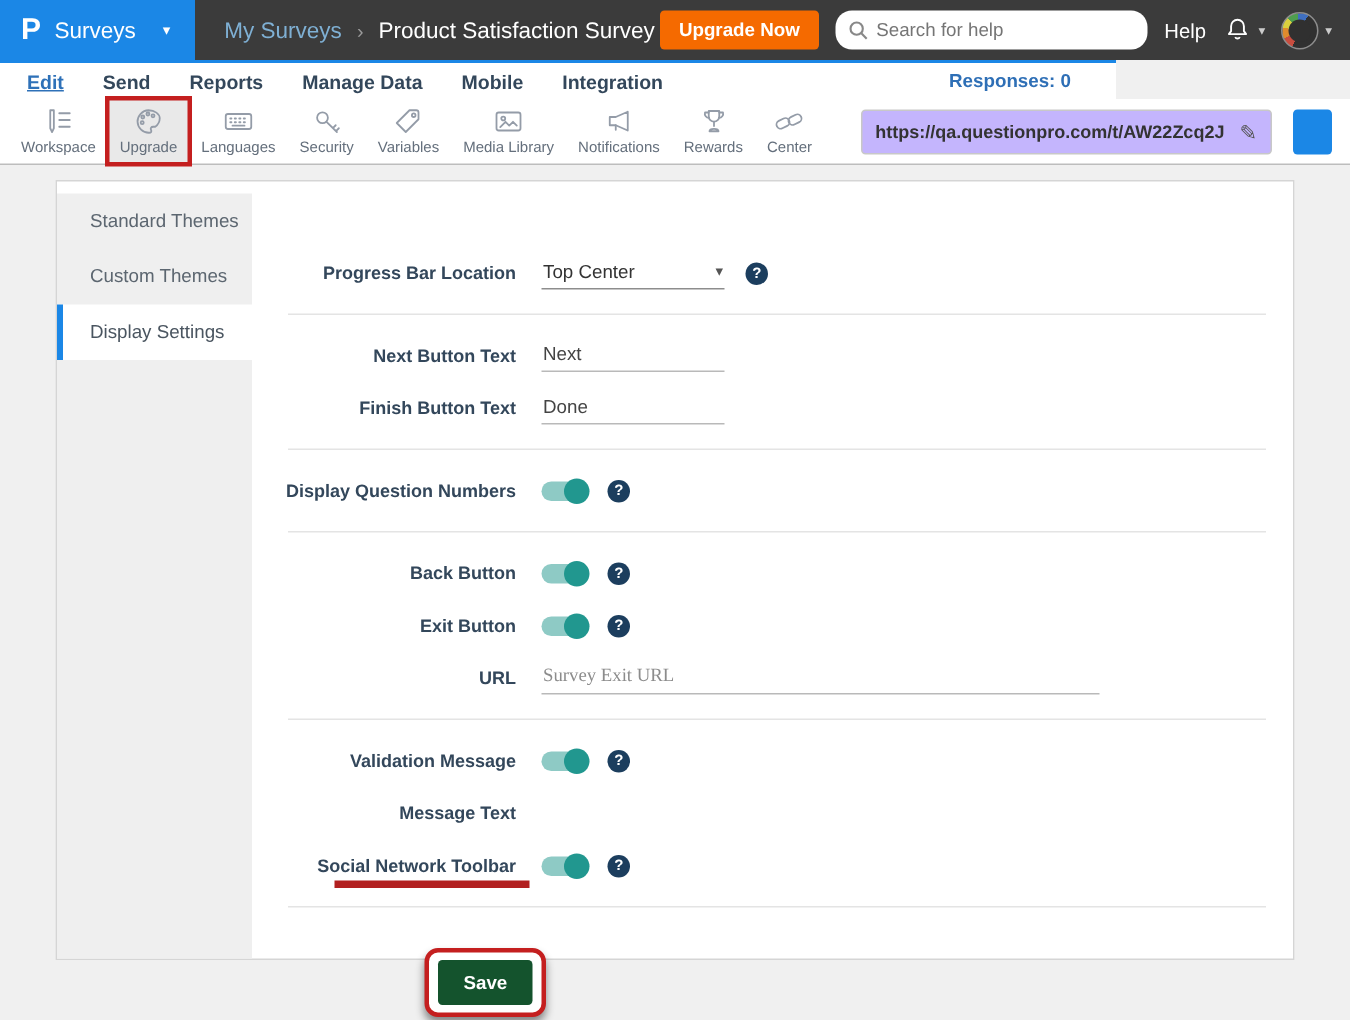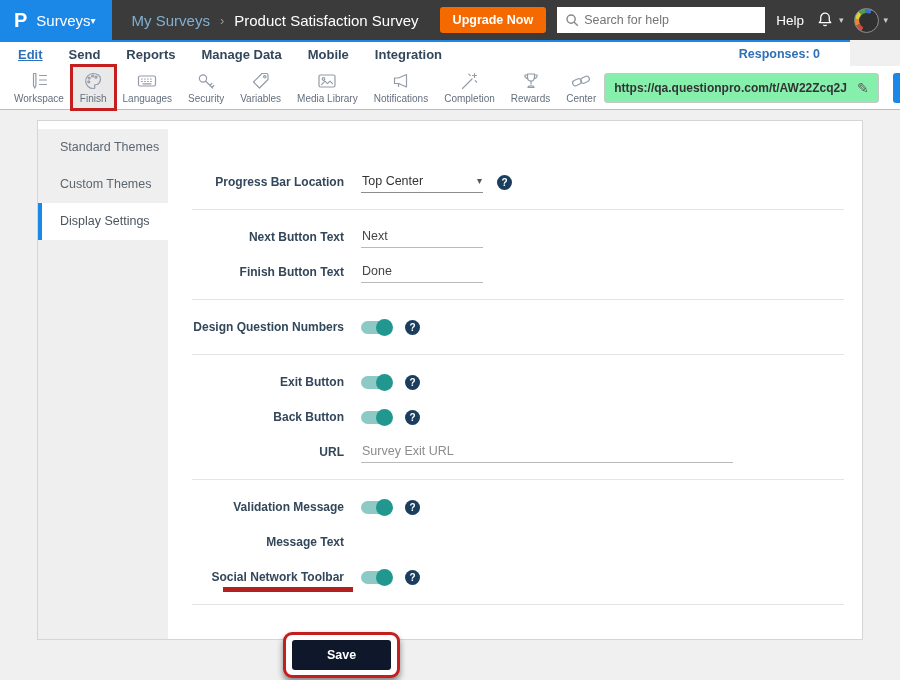--- a/index.html
+++ b/index.html
@@ -5,62 +5,62 @@
   * { margin:0; padding:0; box-sizing:border-box; }
   html,body { width:900px; height:680px; overflow:hidden;
     font-family:"Liberation Sans", sans-serif; background:#f0f0f0; }
 
   
   .topbar { position:absolute; left:0; top:0; width:900px; height:40px;
     background:#3b3b3b; display:flex; align-items:center; }
   .logo-box { height:100%; background:#1b87e6; display:flex; align-items:center;
     gap:9px; padding:0 16px 0 14px; }
   .logo-glyph { color:#fff; font-size:20px; font-weight:bold; line-height:1; }
-  .app-menu { color:#fff; font-size:15px; display:flex; align-items:center; gap:0; cursor:pointer; }
+  .app-menu { color:#fff; font-size:15px; display:flex; align-items:center; gap:18px; cursor:pointer; }
   .caret { font-size:10px; color:#fff; }
   .crumbs { display:flex; align-items:center; gap:10px; margin-left:20px; font-size:15px; }
   .crumb-parent { color:#7fb0d4; cursor:pointer; }
   .crumb-sep { color:#9a9a9a; font-size:13px; }
   .crumb-current { color:#ffffff; }
   .topbar-right { margin-left:auto; display:flex; align-items:center; gap:11px; padding-right:12px; }
   .upgrade-btn { background:#f56a00; color:#fff; border:none; border-radius:3px;
     font-size:12.5px; font-weight:bold; padding:6px 13px; cursor:pointer;
     font-family:"Liberation Sans", sans-serif; }
   .searchwrap { position:relative; }
   .searchwrap svg { position:absolute; left:7px; top:5px; }
-  .search-input { width:208px; height:26px; border:none; border-radius:0;
+  .search-input { width:208px; height:26px; border:none; border-radius:11px;
     padding:0 8px 0 27px; font-size:12.5px; color:#333; background:#fff;
     font-family:"Liberation Sans", sans-serif; }
   .help-link { color:#fff; font-size:13.5px; cursor:pointer; }
   .bell-group, .avatar-group { display:flex; align-items:center; gap:4px; cursor:pointer; }
   .caret-sm { font-size:9px; color:#ccc; }
   .avatar { width:25px; height:25px; border-radius:50%; border:1px solid #8d8d8d; position:relative;
     background:conic-gradient(from 205deg,#c94d3f 0 11%,#e08b2d 11% 21%,#d9cf3e 21% 31%,#4f9e4f 31% 41%,#3f6fc0 41% 51%,#303030 51% 100%); }
   .avatar::after { content:""; position:absolute; inset:4px; border-radius:50%; background:#303030; }
 
   
-  .nav { position:absolute; left:0; top:40px; width:850px; height:26px;
+  .nav { position:absolute; left:0; top:40px; width:744px; height:26px;
     background:#fff; border-top:2px solid #1b87e6; display:flex; align-items:center; }
   .nav-item { font-size:13px; font-weight:bold; color:#33475b; margin-left:26px;
     cursor:pointer; text-decoration:none; }
   .nav-item:first-child { margin-left:18px; }
   .nav-item.active { color:#2e71b8; text-decoration:underline; }
   .responses { margin-left:auto; margin-right:30px; font-size:12.5px; font-weight:bold; color:#2e6fb6; }
 
   
   .toolbar { position:absolute; left:0; top:66px; width:900px; height:44px;
     background:#fff; border-bottom:1px solid #bdbdbd; display:flex; align-items:center; }
   .tools { display:flex; align-items:stretch; height:100%; padding-left:6px; }
   .tool { display:flex; flex-direction:column; align-items:center; justify-content:center;
     padding:2px 8px 3px; cursor:pointer; }
   .tool svg { display:block; }
   .tool .tool-label { font-size:10px; color:#646f7c; margin-top:1px; white-space:nowrap; }
   .tool.selected { background:#e9e9e9; outline:3px solid #c41f1f; outline-offset:-1px; }
   .toolbar-right { margin-left:auto; display:flex; align-items:center; gap:14px; padding-right:12px; }
-  .url-box { display:flex; align-items:center; background:#86efac; border:1px solid #c8c8c8;
+  .url-box { display:flex; align-items:center; background:#c4b5fd; border:1px solid #c8c8c8;
     border-radius:3px; height:30px; padding:0 9px; gap:10px; }
   .url-text { font-size:12px; font-weight:bold; color:#333; white-space:nowrap; }
   .pencil { font-size:14px; color:#555; cursor:pointer; }
   .preview-btn { display:flex; align-items:center; gap:7px; background:#1b87e6; color:#fff;
     border:none; border-radius:3px; height:30px; padding:0 13px; font-size:13px; font-weight:bold;
     cursor:pointer; font-family:"Liberation Sans", sans-serif; }
 
   
   .card { position:absolute; left:37px; top:120px; width:826px; height:520px;
     background:#fff; border:1px solid #d5d5d5; display:flex; }
@@ -72,21 +72,21 @@
   .main { flex:1; padding-top:38px; }
   .row { display:flex; align-items:center; margin:11px 0; min-height:24px;padding-left:16px; }
   .lbl { width:160px; flex-shrink:0; text-align:right; margin-right:17px;
     font-size:12px; font-weight:bold; color:#33475b; position:relative; white-space:nowrap; }
   .ctrl { display:flex; align-items:center; }
   .divider { border-top:1px solid #e4e4e4; margin:15px 18px 15px 24px; }
 
   .uinput { border:none; border-bottom:1px solid #b9b9b9; font-size:12.5px; color:#444;
     padding:2px 1px 4px; background:transparent; font-family:"Liberation Sans", sans-serif; outline:none; }
   .uinput.short { width:122px; }
-  .uinput.long { width:372px; }
+  .uinput.long { width:372px;font-family:Liberation Serif, serif; }
   .uinput::placeholder { color:#8c8c8c; }
   .uselect { width:122px; display:flex; align-items:center; justify-content:space-between;
     border-bottom:1px solid #8d8d8d; padding:2px 1px 4px; cursor:pointer; }
   .uselect .sel-value { font-size:12.5px; color:#333; }
   .uselect .sel-caret { font-size:10px; color:#555; }
 
   .toggle { position:relative; width:30px; height:13px; border-radius:7px;
     background:#8ecac5; display:inline-block; cursor:pointer; }
   .toggle::after { content:""; position:absolute; right:-2px; top:-2px; width:17px; height:17px;
     border-radius:50%; background:#21978f; }
@@ -94,22 +94,22 @@
     display:inline-flex; align-items:center; justify-content:center; margin-left:14px;
     font-size:10px; font-weight:bold; cursor:pointer; flex-shrink:0; }
   .help::after { content:"?"; }
 
   
   .red-underline { position:absolute; right:-9px; bottom:-8px; width:130px; height:5px;
     background:#b22020; }
   .save-annotation { display:inline-block; border:3px solid #c41f1f; border-radius:9px;
     padding:5px 6px; margin:12px 0 0 115px; box-shadow:0 4px 6px rgba(0,0,0,.45);
     background:#fff; }
-  .save-btn { background:#0f172a; color:#fff; border:none; border-radius:3px;
-    font-size:12.5px; font-weight:bold; padding:8px 35px; cursor:pointer;
+  .save-btn { background:#14532d; color:#fff; border:none; border-radius:3px;
+    font-size:12.5px; font-weight:bold; padding:8px 17px; cursor:pointer;
     font-family:"Liberation Sans", sans-serif; }
 </style>
 </head>
 <body>
 
 <div class="topbar">
   <div class="logo-box">
     <span class="logo-glyph">P</span>
     <span class="app-menu">
       <span>Surveys</span>
@@ -165,21 +165,21 @@
       <span class="tool-label">Workspace</span>
     </div>
     <div class="tool selected">
       <svg width="22" height="22" viewBox="0 0 22 22" fill="none" stroke="#949ca8" stroke-width="1.2" stroke-linecap="round" stroke-linejoin="round">
           <path d="M11 3.5a7.5 7.5 0 1 0 .4 15c1.4 0 1.8-.9 1.3-1.8-.6-1.1.1-2.2 1.4-2.2h1.4a7 7 0 0 0 3-5.6c0-3-3.4-5.4-7.5-5.4z"></path>
           <circle cx="7.2" cy="8" r="1"></circle>
           <circle cx="10.6" cy="6" r="1"></circle>
           <circle cx="14" cy="7.2" r="1"></circle>
           <circle cx="6.8" cy="11.8" r="1"></circle>
         </svg>
-      <span class="tool-label">Finish</span>
+      <span class="tool-label">Upgrade</span>
     </div>
     <div class="tool">
       <svg width="22" height="22" viewBox="0 0 22 22" fill="none" stroke="#949ca8" stroke-width="1.2" stroke-linecap="round" stroke-linejoin="round">
           <rect x="2.5" y="6" width="17" height="10" rx="1.5"></rect>
           <path d="M5.5 9h.8M8.5 9h.8M11.5 9h.8M14.5 9h.8M5.5 11.5h.8M8.5 11.5h.8M11.5 11.5h.8M14.5 11.5h.8M7 13.8h8"></path>
         </svg>
       <span class="tool-label">Languages</span>
     </div>
     <div class="tool">
       <svg width="22" height="22" viewBox="0 0 22 22" fill="none" stroke="#949ca8" stroke-width="1.2" stroke-linecap="round" stroke-linejoin="round">
@@ -202,26 +202,20 @@
           <path d="M5.5 14.7l3.5-3.5 2.5 2.5 2.5-2.5 2.5 2.5"></path>
         </svg>
       <span class="tool-label">Media Library</span>
     </div>
     <div class="tool">
       <svg width="22" height="22" viewBox="0 0 22 22" fill="none" stroke="#949ca8" stroke-width="1.2" stroke-linecap="round" stroke-linejoin="round">
           <path d="M16.5 4.5 8.5 8H4.5v5.5h4l8 3.5zM16.5 4.5v12.5"></path>
           <path d="M8.5 13.5v3"></path>
         </svg>
       <span class="tool-label">Notifications</span>
-    </div>
-    <div class="tool">
-      <svg width="22" height="22" viewBox="0 0 22 22" fill="none" stroke="#949ca8" stroke-width="1.2" stroke-linecap="round" stroke-linejoin="round">
-          <path d="M4.5 18.5 14 9M16.5 3.5v4M14.5 5.5h4M17.2 10.6l1.4 1.4M10.8 4.2l1.4 1.4"></path>
-        </svg>
-      <span class="tool-label">Completion</span>
     </div>
     <div class="tool">
       <svg width="22" height="22" viewBox="0 0 22 22" fill="none" stroke="#949ca8" stroke-width="1.2" stroke-linecap="round" stroke-linejoin="round">
           <path d="M7.5 4h7v3.6a3.5 3.5 0 0 1-7 0z"></path>
           <path d="M7.5 5H5a2.7 2.7 0 0 0 2.8 3.5M14.5 5H17a2.7 2.7 0 0 1-2.8 3.5"></path>
           <path d="M11 11.2v2.8M8 17.5c0-2.2 6-2.2 6 0z"></path>
         </svg>
       <span class="tool-label">Rewards</span>
     </div>
     <div class="tool">
@@ -275,38 +269,38 @@
     <div class="row">
       <span class="lbl">Finish Button Text</span>
       <span class="ctrl">
         <input class="uinput short" value="Done" style="">
       </span>
     </div>
 
     <div class="divider"></div>
 
     <div class="row">
-      <span class="lbl">Design Question Numbers</span>
-      <span class="ctrl">
-        <span class="toggle"></span>
-        <span class="help"></span>
-      </span>
-    </div>
-
-    <div class="divider"></div>
-
+      <span class="lbl">Display Question Numbers</span>
+      <span class="ctrl">
+        <span class="toggle"></span>
+        <span class="help"></span>
+      </span>
+    </div>
+
+    <div class="divider"></div>
+
+    <div class="row">
+      <span class="lbl">Back Button</span>
+      <span class="ctrl">
+        <span class="toggle"></span>
+        <span class="help"></span>
+      </span>
+    </div>
     <div class="row">
       <span class="lbl">Exit Button</span>
-      <span class="ctrl">
-        <span class="toggle"></span>
-        <span class="help"></span>
-      </span>
-    </div>
-    <div class="row">
-      <span class="lbl">Back Button</span>
       <span class="ctrl">
         <span class="toggle"></span>
         <span class="help"></span>
       </span>
     </div>
     <div class="row">
       <span class="lbl">URL</span>
       <span class="ctrl">
         <input class="uinput long" placeholder="Survey Exit URL" style="">
       </span>

